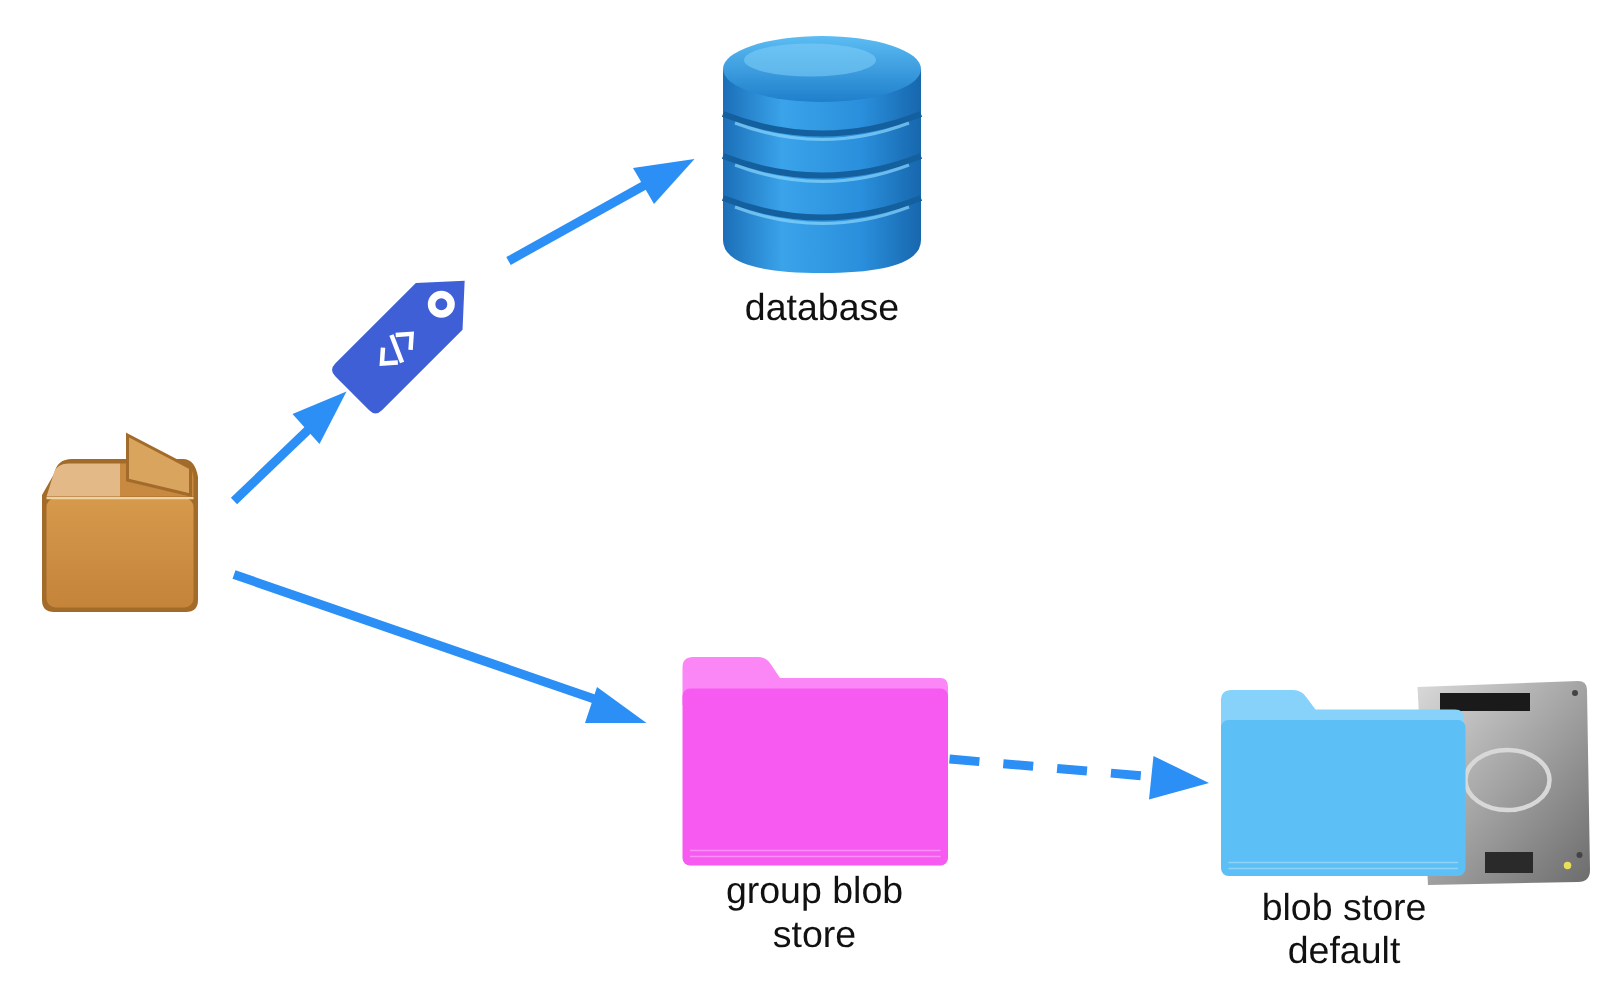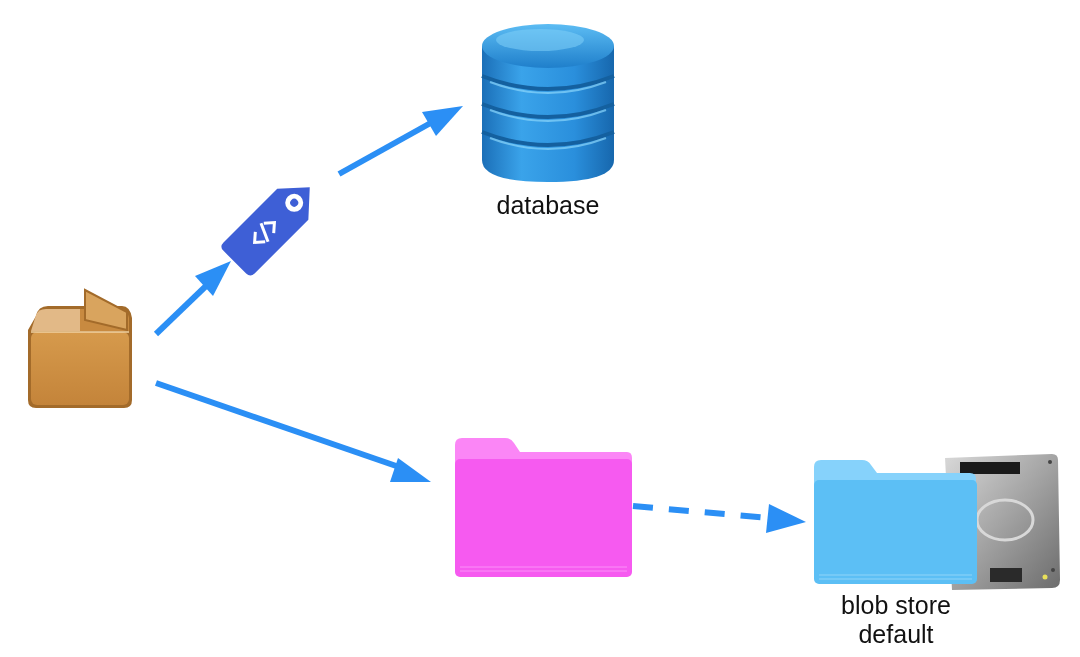--- a/index.html
+++ b/index.html
@@ -103,18 +103,22 @@
     <polygon points="431,482 398,458 390,482" fill="#2b8ff5"></polygon>
   </g>
   <g>
     <line x1="633" y1="506" x2="770" y2="518" stroke="#2b8ff5" stroke-width="6" stroke-dasharray="20,16"></line>
     <polygon points="806,522 769,504 766,533" fill="#2b8ff5"></polygon>
   </g>
 </svg>
 
   <div class="label" style="left:468px; top:191px; width:160px;">database</div>
 
+  <div class="label" style="left:440px; top:580px; width:206px;">
+    <div>group blob</div>
+    <div>store</div>
+  </div>
 
   <div class="label" style="left:800px; top:591px; width:192px;">
     <div>blob store</div>
     <div>default</div>
   </div>
 </div>
 
 </body></html>

